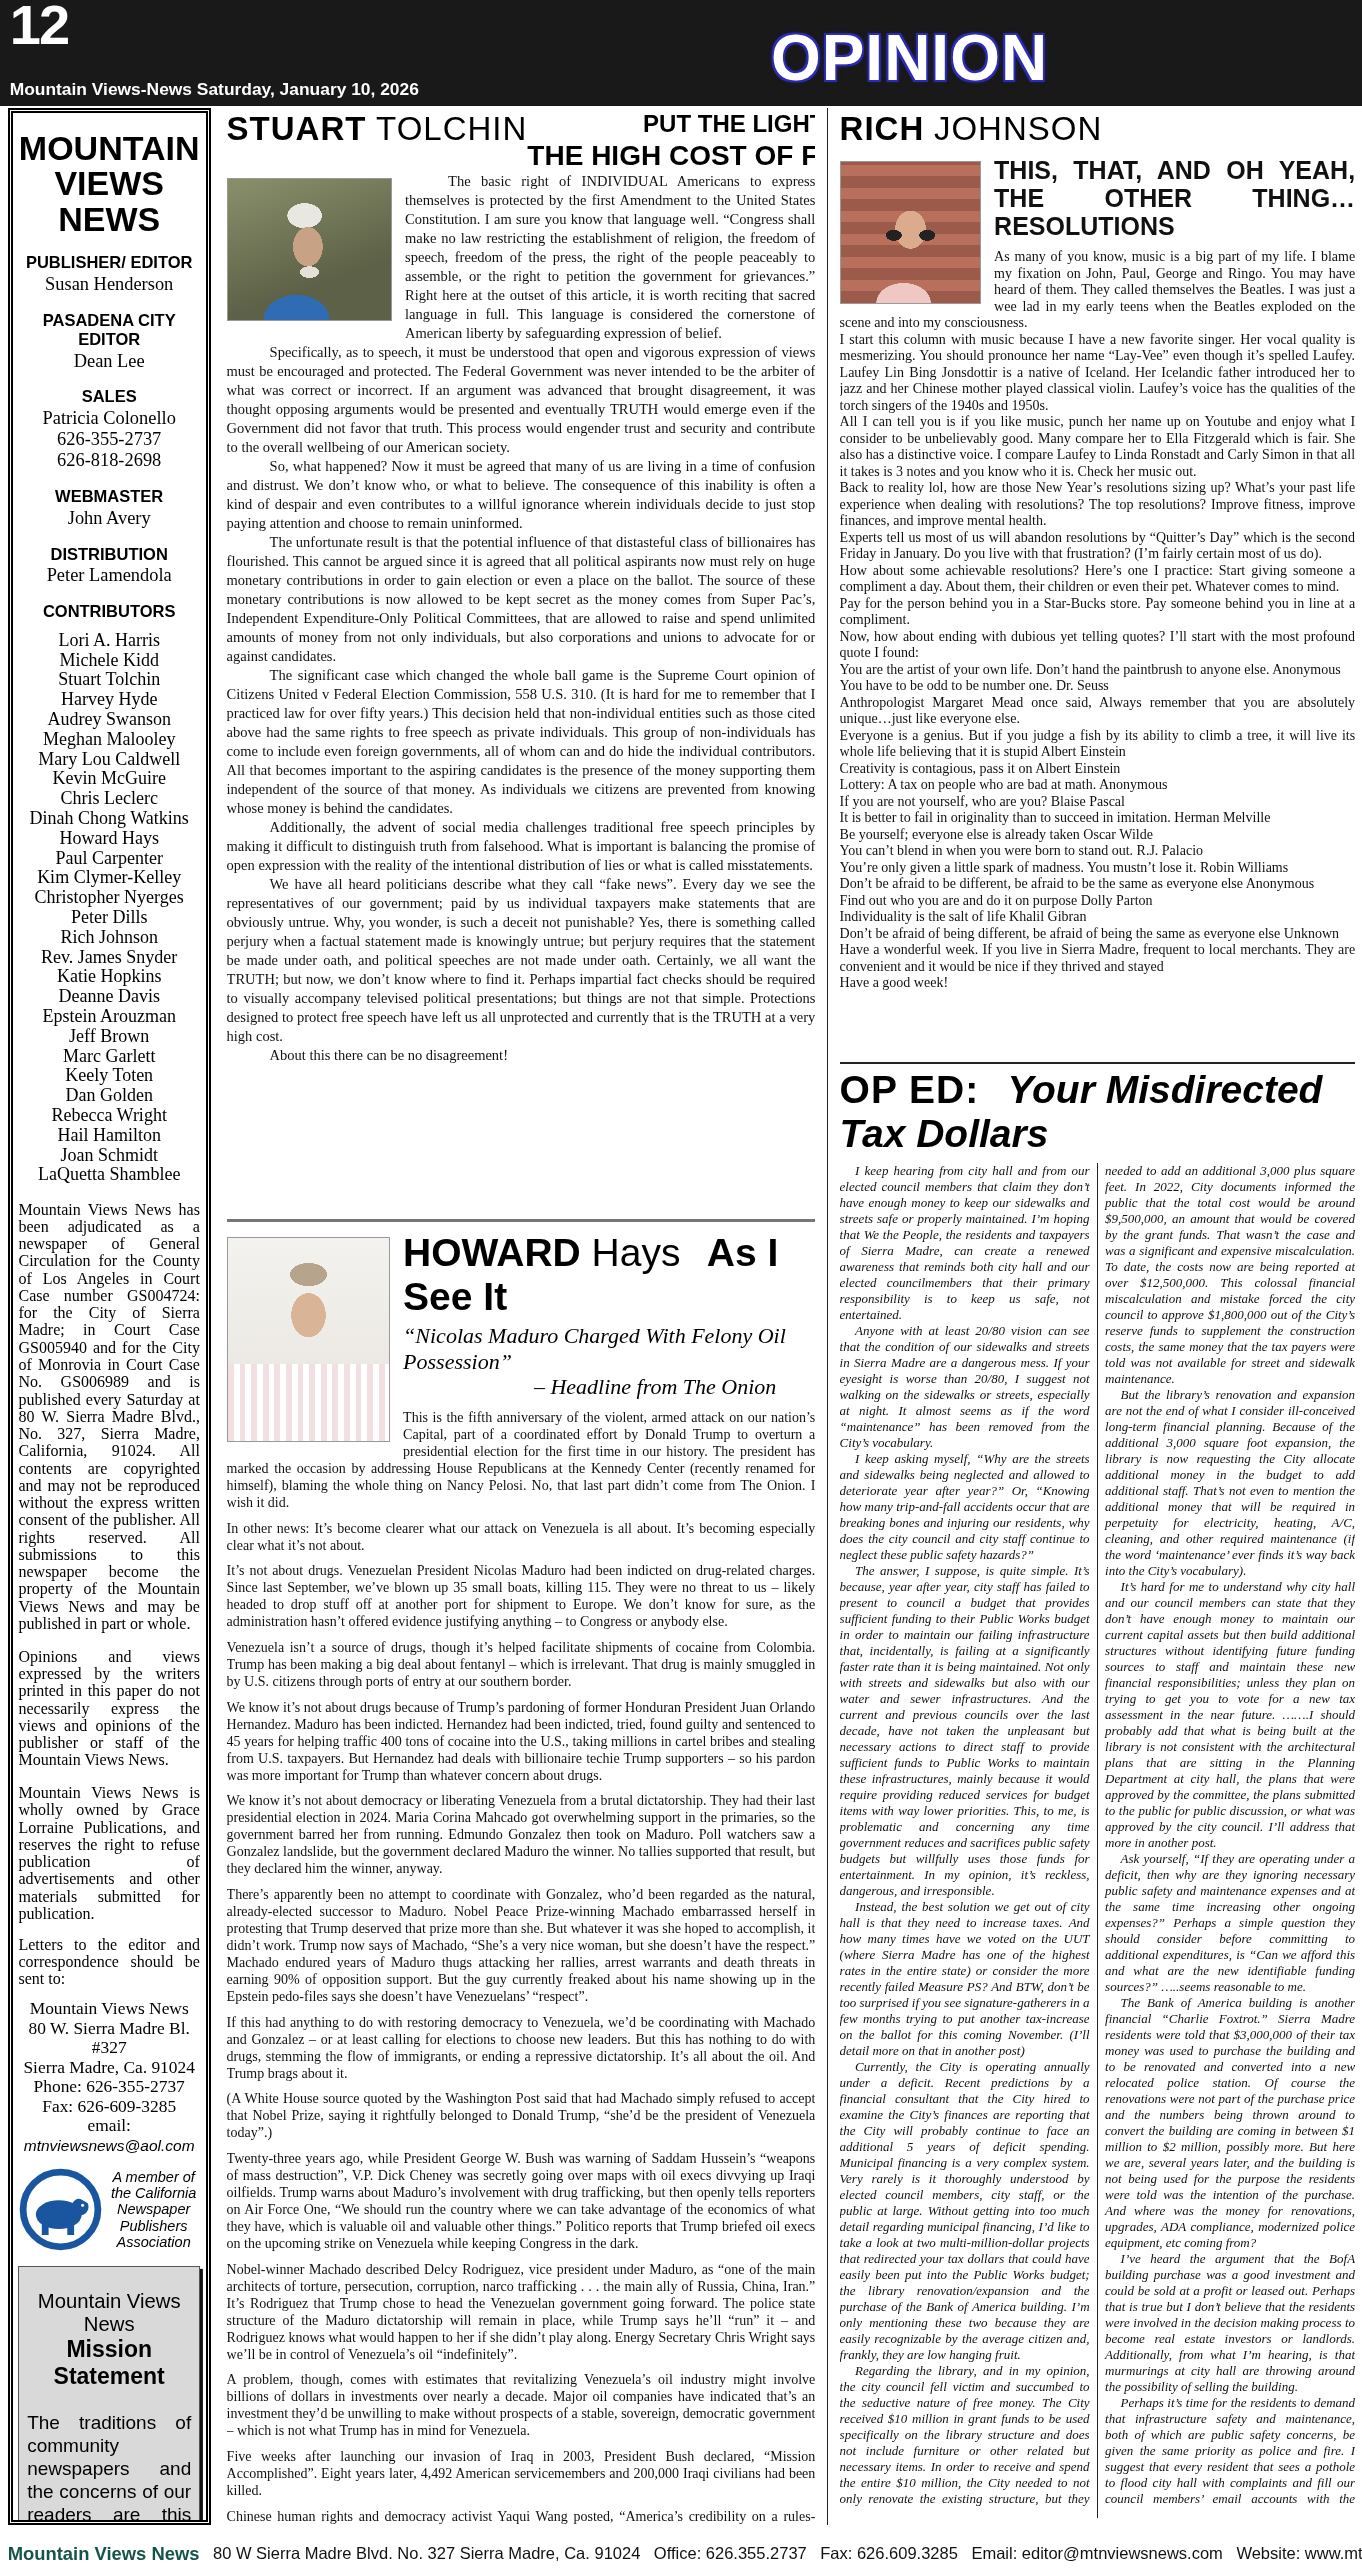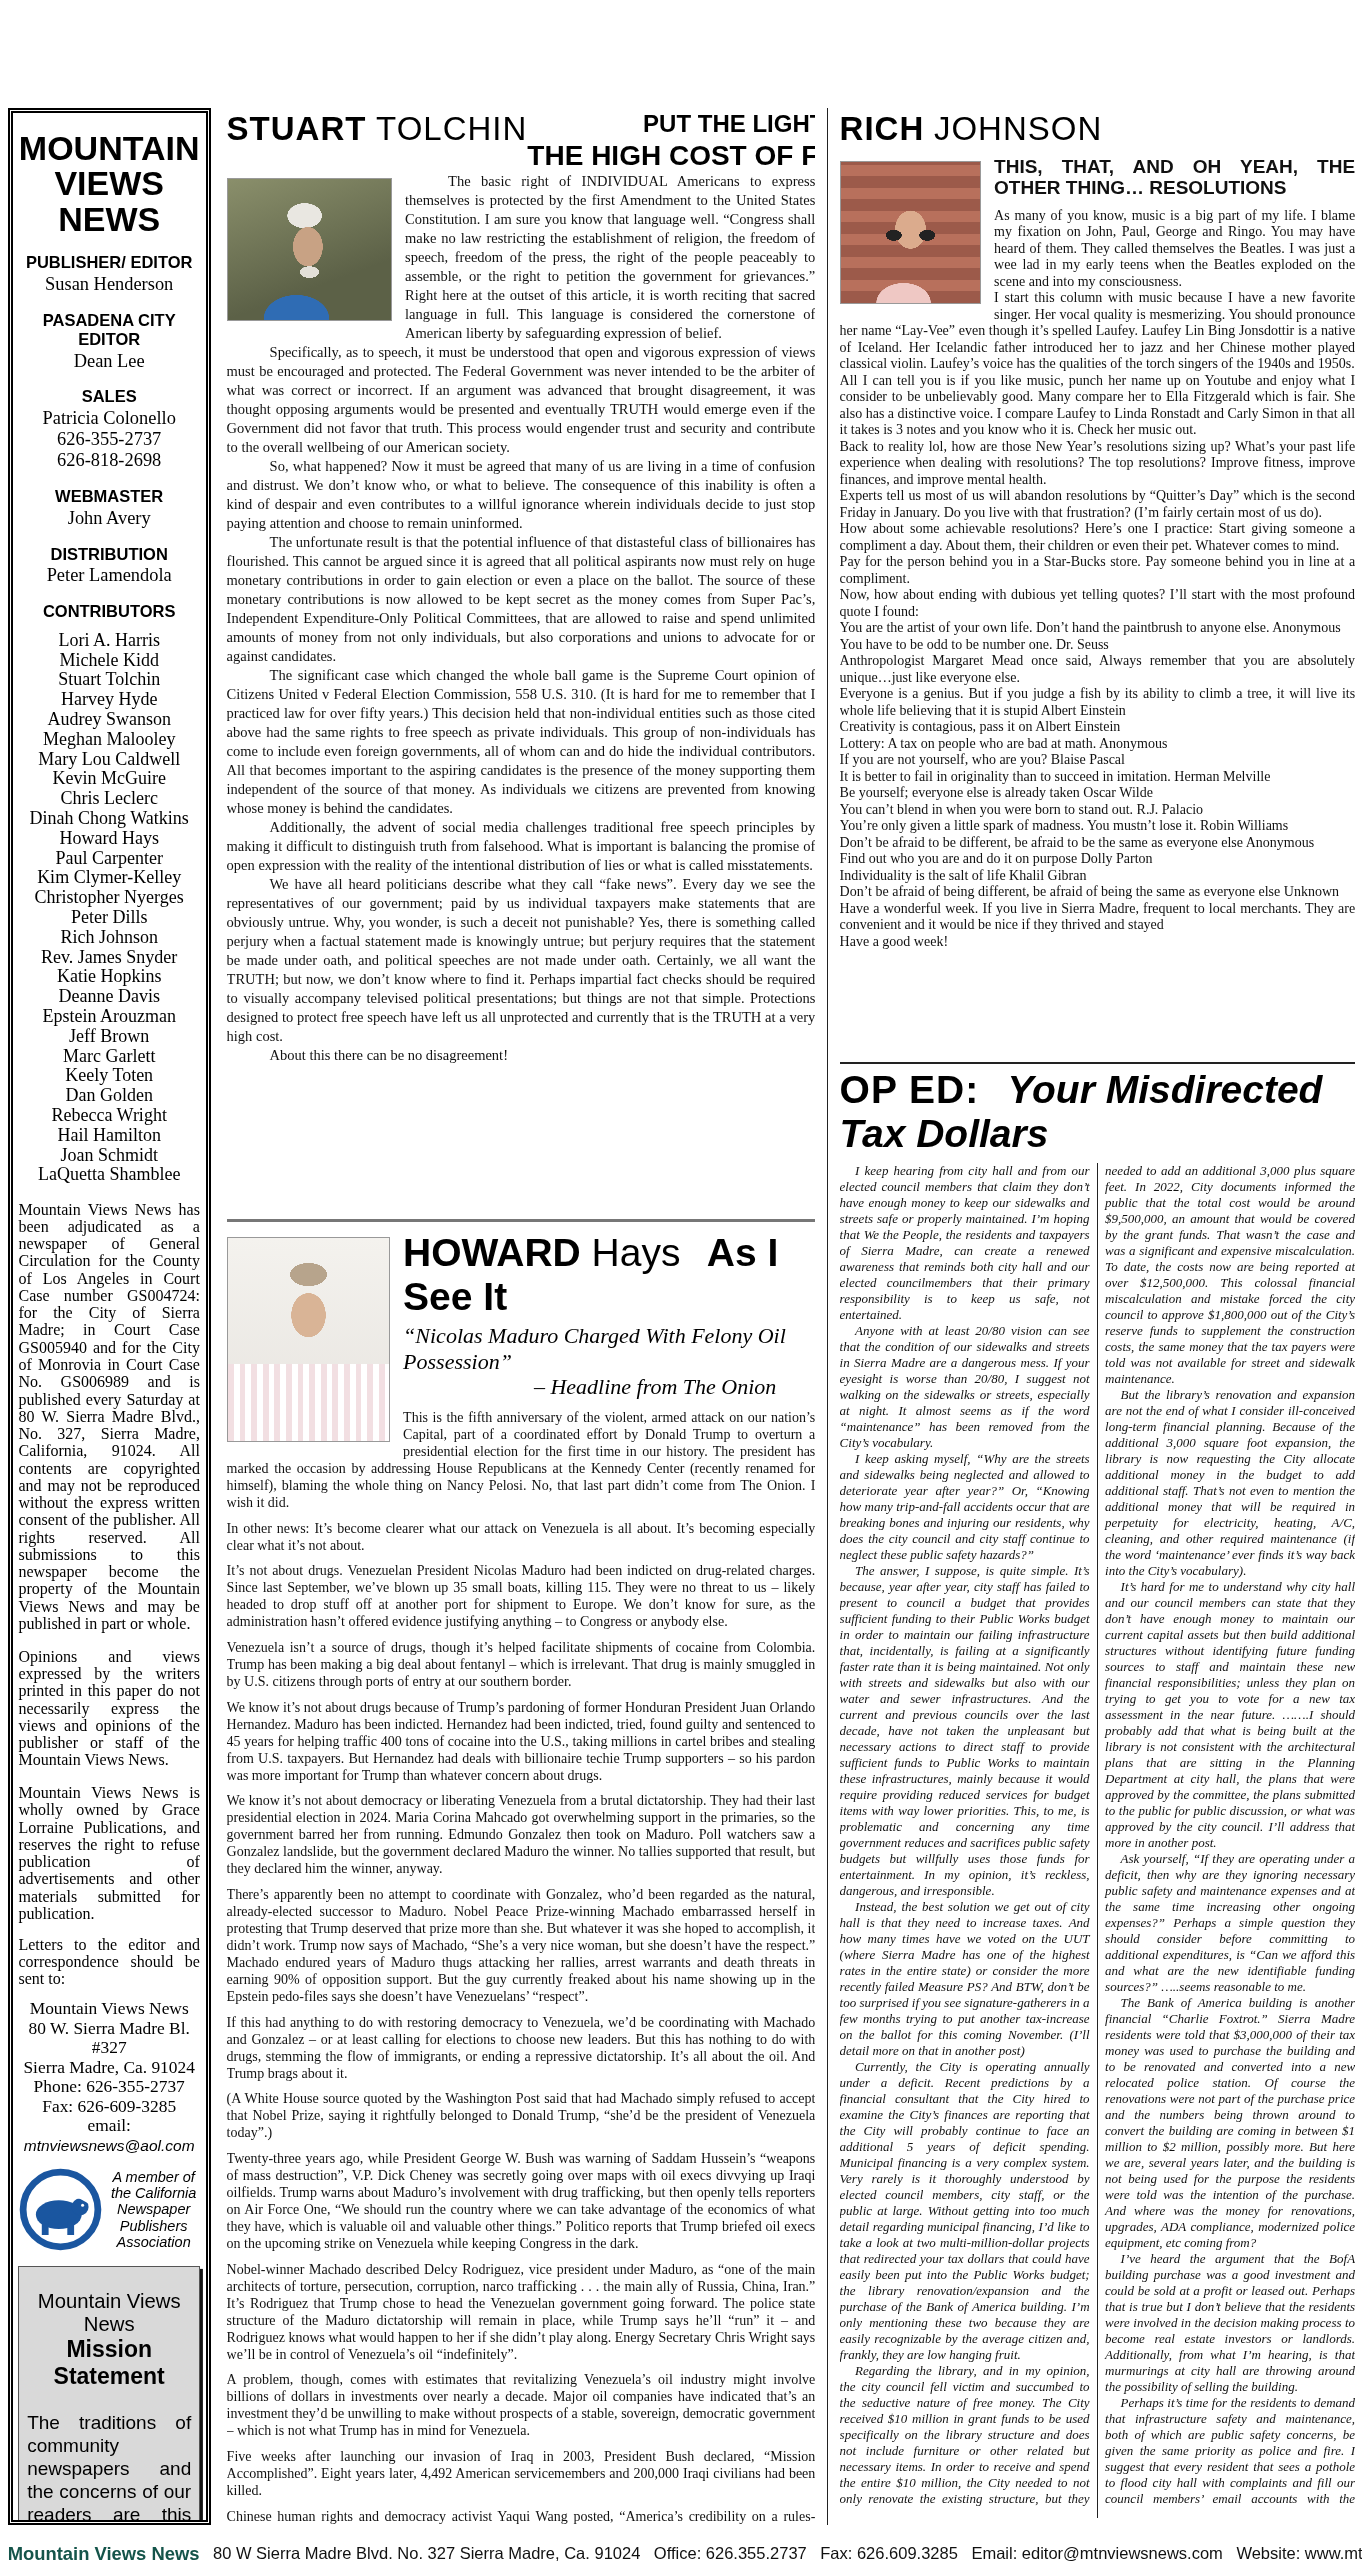--- a/index.html
+++ b/index.html
@@ -74,21 +74,21 @@
   
   .right { position:absolute; top:108px; left:827px; width:532px; height:2417px; border-left:1.9px solid #222; padding:1.9px 3.9px 0 11.6px; overflow:hidden; }
   .johnson { height:946px; overflow:hidden; }
   .ph-johnson { width:141px; height:143px;
      background:
        radial-gradient(ellipse 45px 33px at 45% 100%, #efc8c4 60%, rgba(0,0,0,0) 61%),
        radial-gradient(ellipse 12.6px 8.7px at 38% 52%, #222 62%, rgba(0,0,0,0) 63%),
        radial-gradient(ellipse 12.6px 8.7px at 62% 52%, #222 62%, rgba(0,0,0,0) 63%),
        radial-gradient(ellipse 26px 32px at 50% 48%, #dbab8d 59%, rgba(0,0,0,0) 60%),
        repeating-linear-gradient(0deg, #9c5a4a 0 11.6px, #b8705c 11.6px 23px); }
-  .j-title { font-family:"Liberation Sans",sans-serif; font-weight:bold; font-size:19px; line-height:1.12; margin:7.7px 0 9.7px; }
+  .j-title { font-family:"Liberation Sans",sans-serif; font-weight:bold; font-size:25px; line-height:1.12; margin:7.7px 0 9.7px; }
   .j-body p { text-indent:0; margin:0; }
   .body-j { font-size:14px; line-height:16.5px; text-align:justify; color:#111; }
   .rrule { border:none; border-top:2.9px solid #222; margin:5.8px 0 3.9px; }
 
   
   .oped-hdr { font-family:"Liberation Sans",sans-serif; font-size:39px; margin:1.9px 0 7.7px; }
   .oped-hdr .ol { font-weight:bold; letter-spacing:1px; }
   .oped-hdr .ot { font-weight:bold; font-style:italic; margin-left:17.4px; }
   .oped-cols { column-count:2; column-gap:15.5px; column-rule:1.5px solid #222; height:1355px; overflow:hidden;
       font-size:13px; line-height:16px; text-align:justify; color:#111; }
@@ -97,20 +97,25 @@
   
   .footer { position:absolute; left:0; bottom:0; width:1363px; height:45px; background:#fff; font-family:"Liberation Sans",sans-serif; font-size:16.5px; display:flex; align-items:center; padding:0 7.7px; gap:13.5px; white-space:nowrap; }
   .footer .fname { color:#15544a; font-weight:bold; font-size:18.4px; }
   .footer span { color:#111; }
 </style>
 </head>
 <body>
 
 <div id="page">
 
+  <div class="hdr">
+    <div class="pageno">12</div>
+    <div class="dateline">Mountain Views-News  Saturday, January 10, 2026</div>
+    <div class="section">OPINION</div>
+  </div>
 
   <div class="sidebar">
     <div class="mast">MOUNTAIN
 VIEWS
 NEWS</div>
 
     <div>
         <div>
         <div class="role">PUBLISHER/ EDITOR</div>
         <div class="names">Susan Henderson</div>

